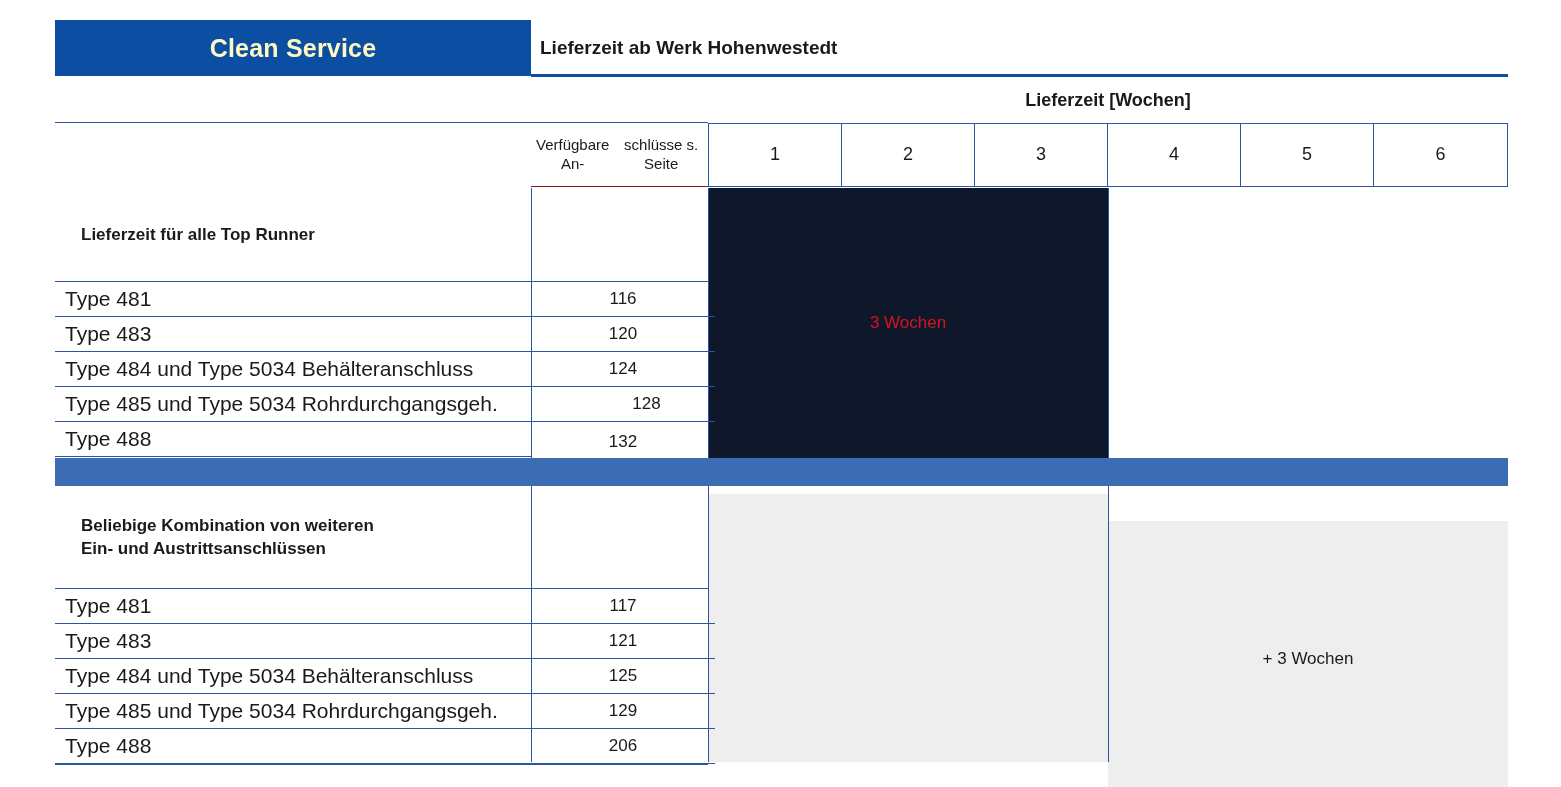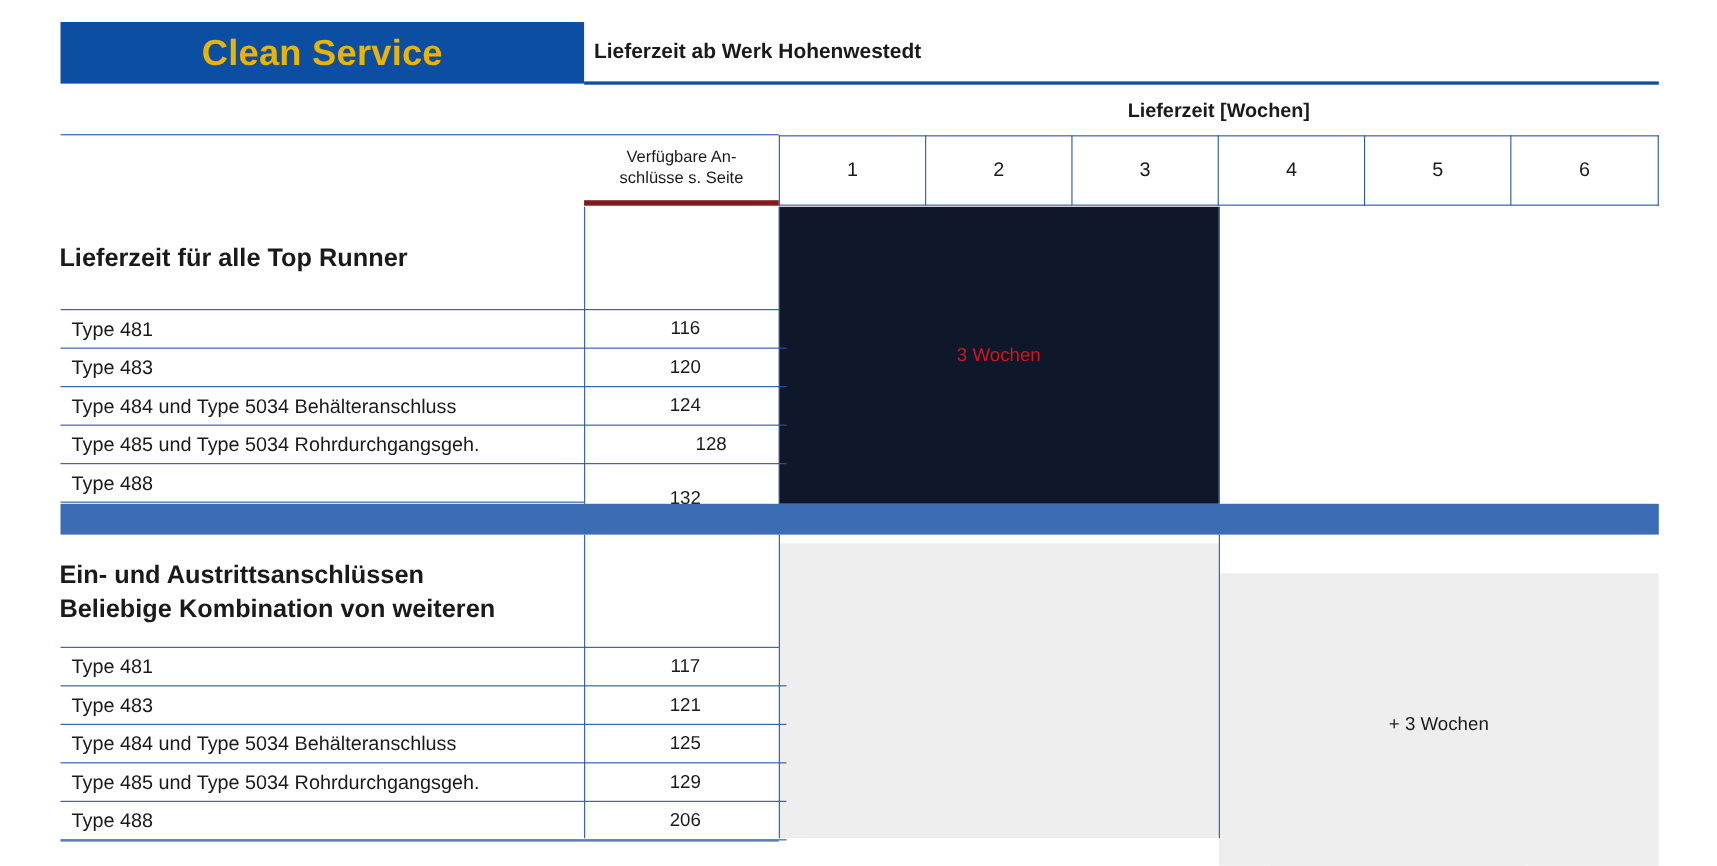--- a/index.html
+++ b/index.html
@@ -31,22 +31,22 @@
     left: 55px;
     top: 20px;
     width: 476px;
     height: 56px;
     background: #0b4ea2;
     display: flex;
     align-items: center;
     justify-content: center;
   }
   .brand-bar .brand-text {
-    color: #eab308;
-    font-size: 33px;
+    color: #fef9c3;
+    font-size: 25px;
     font-weight: bold;
     letter-spacing: 0.2px;
   }
   .header-title {
     position: absolute;
     left: 540px;
     top: 20px;
     height: 56px;
     display: flex;
     align-items: center;
@@ -101,64 +101,64 @@
   }
   .week-head.first { border-left: 1px solid #2a56a0; }
 
   .anschl-head {
     position: absolute;
     left: 531px;
     top: 123px;
     width: 177px;
     height: 64px;
     box-sizing: border-box;
-    border-bottom: 5px solid #7f1d1d;
-    display: flex;
-    flex-direction: column;
+    border-bottom: 1px solid #7f1d1d;
+    display: flex;
+    flex-direction: row;
     align-items: center;
     justify-content: center;
     font-size: 15px;
     line-height: 1.25;
     text-align: center;
     color: #1a1a1a;
   }
 
   
   .vline {
     position: absolute;
     width: 1px;
     background: #2a56a0;
   }
 
   
   .section-title {
     position: absolute;
-    left: 44px;
+    left: 71px;
     width: 476px;
     box-sizing: border-box;
-    font-size: 23px;
+    font-size: 17px;
     font-weight: bold;
     line-height: 1.35;
     color: #1a1a1a;
     display: flex;
     align-items: center;
     padding-left: 10px;
   }
 
   
   .row-name {
     position: absolute;
     left: 55px;
     width: 476px;
     height: 35px;
     box-sizing: border-box;
     display: flex;
     align-items: center;
     padding-left: 10px;
-    font-size: 18px;
+    font-size: 21px;
     border-bottom: 1px solid #2a56a0;
   }
   .row-val {
     position: absolute;
     left: 531px;
     width: 184px;
     height: 35px;
     box-sizing: border-box;
     display: flex;
     align-items: center;
@@ -243,34 +243,34 @@
   <div class="row-name" style="top:317px;">Type 483</div>
   <div class="row-val" style="top:317px;">120</div>
 
   <div class="row-name" style="top:352px;">Type 484 und Type 5034 Behälteranschluss</div>
   <div class="row-val" style="top:352px;">124</div>
 
   <div class="row-name" style="top:387px;">Type 485 und Type 5034 Rohrdurchgangsgeh.</div>
   <div class="row-val" style="top:387px;padding-left:47px;">128</div>
 
   <div class="row-name" style="top:422px;">Type 488</div>
-  <div class="row-val" style="top:436px;">132</div>
+  <div class="row-val" style="top:425px;">132</div>
 
   <div class="band"></div>
 
   <div class="panel panel-grey" style="left:708px;top:494px;width:400px;height:268px;"></div>
   <div class="panel panel-grey" style="left:1108px;top:486px;width:400px;height:276px;margin-top:35px;">+ 3 Wochen</div>
 
   <div class="vline" style="left:531px;top:486px;height:276px;"></div>
   <div class="vline" style="left:708px;top:486px;height:276px;"></div>
   <div class="vline" style="left:1108px;top:486px;height:276px;"></div>
 
   <div class="section-title" style="top:490px;height:96px;flex-direction:column;align-items:flex-start;justify-content:center;">
+    <span>Beliebige Kombination von weiteren</span>
     <span>Ein- und Austrittsanschlüssen</span>
-    <span>Beliebige Kombination von weiteren</span>
   </div>
   <div class="hline" style="left:55px;top:588px;width:653px;"></div>
 
   <div class="row-name" style="top:589px;">Type 481</div>
   <div class="row-val" style="top:589px;">117</div>
 
   <div class="row-name" style="top:624px;">Type 483</div>
   <div class="row-val" style="top:624px;">121</div>
 
   <div class="row-name" style="top:659px;">Type 484 und Type 5034 Behälteranschluss</div>

